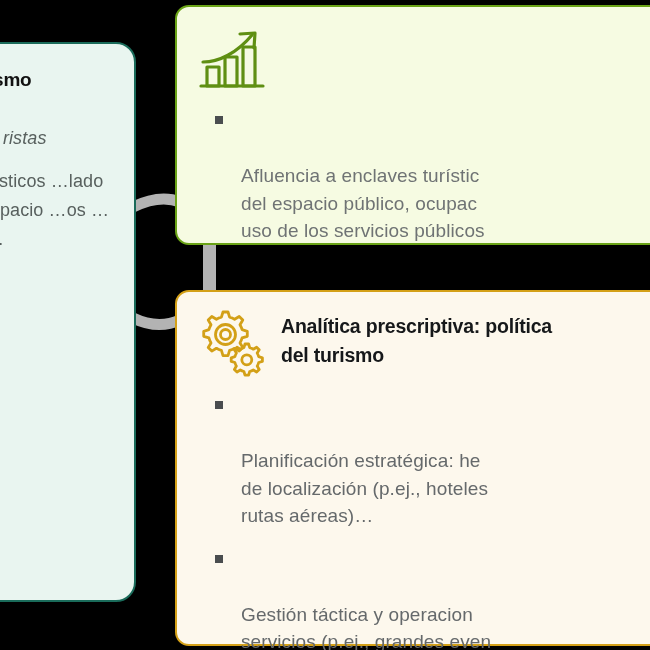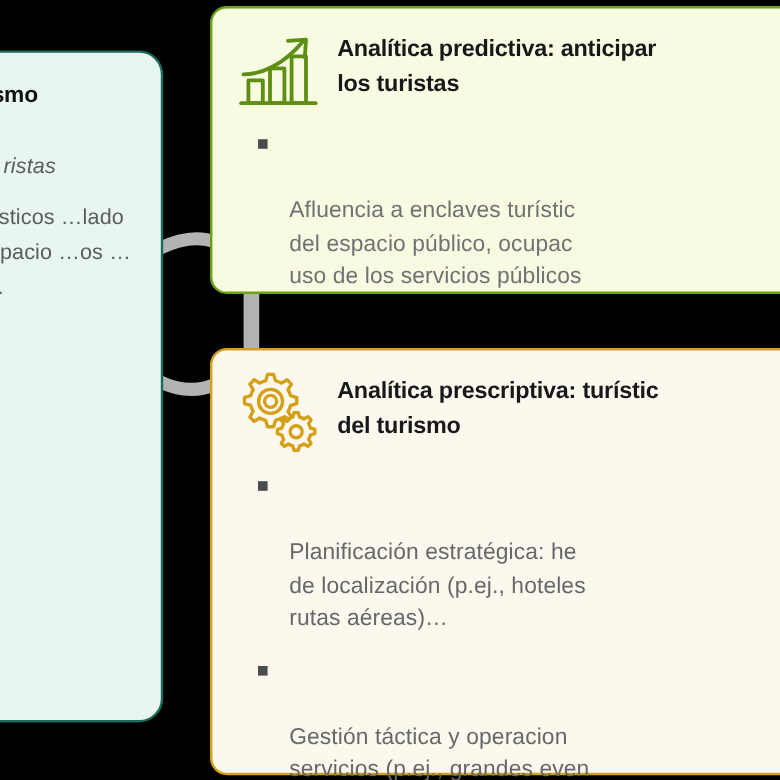--- a/index.html
+++ b/index.html
@@ -132,22 +132,20 @@
       <svg class="card-icon" viewBox="0 0 72 72">
         <g fill="none" stroke="#5f8f12" stroke-width="3.2" stroke-linecap="round" stroke-linejoin="round">
           <line x1="6" y1="63" x2="68" y2="63"></line>
           <rect x="12" y="44" width="12" height="19"></rect>
           <rect x="30" y="34" width="12" height="29"></rect>
           <rect x="48" y="24" width="12" height="39"></rect>
           <path d="M8 39 C 24 39, 42 30, 57 12"></path>
           <polyline points="45,11 60,10 59,25"></polyline>
         </g>
       </svg>
-      <div class="card-title">Analítica predictiva: anticipar
-los turistas</div>
     </div>
     <ul class="bullets gr-bullets">
       <li>
         <span class="bsq"></span>
         <span>Afluencia a enclaves turístic
 del espacio público, ocupac
 uso de los servicios públicos</span>
       </li>
     </ul>
   </div>
@@ -168,21 +166,21 @@
 
           <path d="M50 36 l3.6 0 1.1 3.7 a15 15 0 0 1 3.6 1.5 l3.3-2 2.6 2.6 -2 3.3
                    a15 15 0 0 1 1.5 3.6 l3.7 1.1 0 3.6 -3.7 1.1 a15 15 0 0 1 -1.5 3.6
                    l2 3.3 -2.6 2.6 -3.3-2 a15 15 0 0 1 -3.6 1.5 l-1.1 3.7 -3.6 0
                    -1.1-3.7 a15 15 0 0 1 -3.6-1.5 l-3.3 2 -2.6-2.6 2-3.3
                    a15 15 0 0 1 -1.5-3.6 l-3.7-1.1 0-3.6 3.7-1.1 a15 15 0 0 1 1.5-3.6
                    l-2-3.3 2.6-2.6 3.3 2 a15 15 0 0 1 3.6-1.5 z"></path>
           <circle cx="51.8" cy="51.8" r="5"></circle>
         </g>
       </svg>
-      <div class="card-title">Analítica prescriptiva: turístic
+      <div class="card-title">Analítica prescriptiva: política
 del turismo</div>
     </div>
     <ul class="bullets or-bullets">
       <li>
         <span class="bsq"></span>
         <span>Planificación estratégica: he
 de localización (p.ej., hoteles
 rutas aéreas)…</span>
       </li>
       <li>

